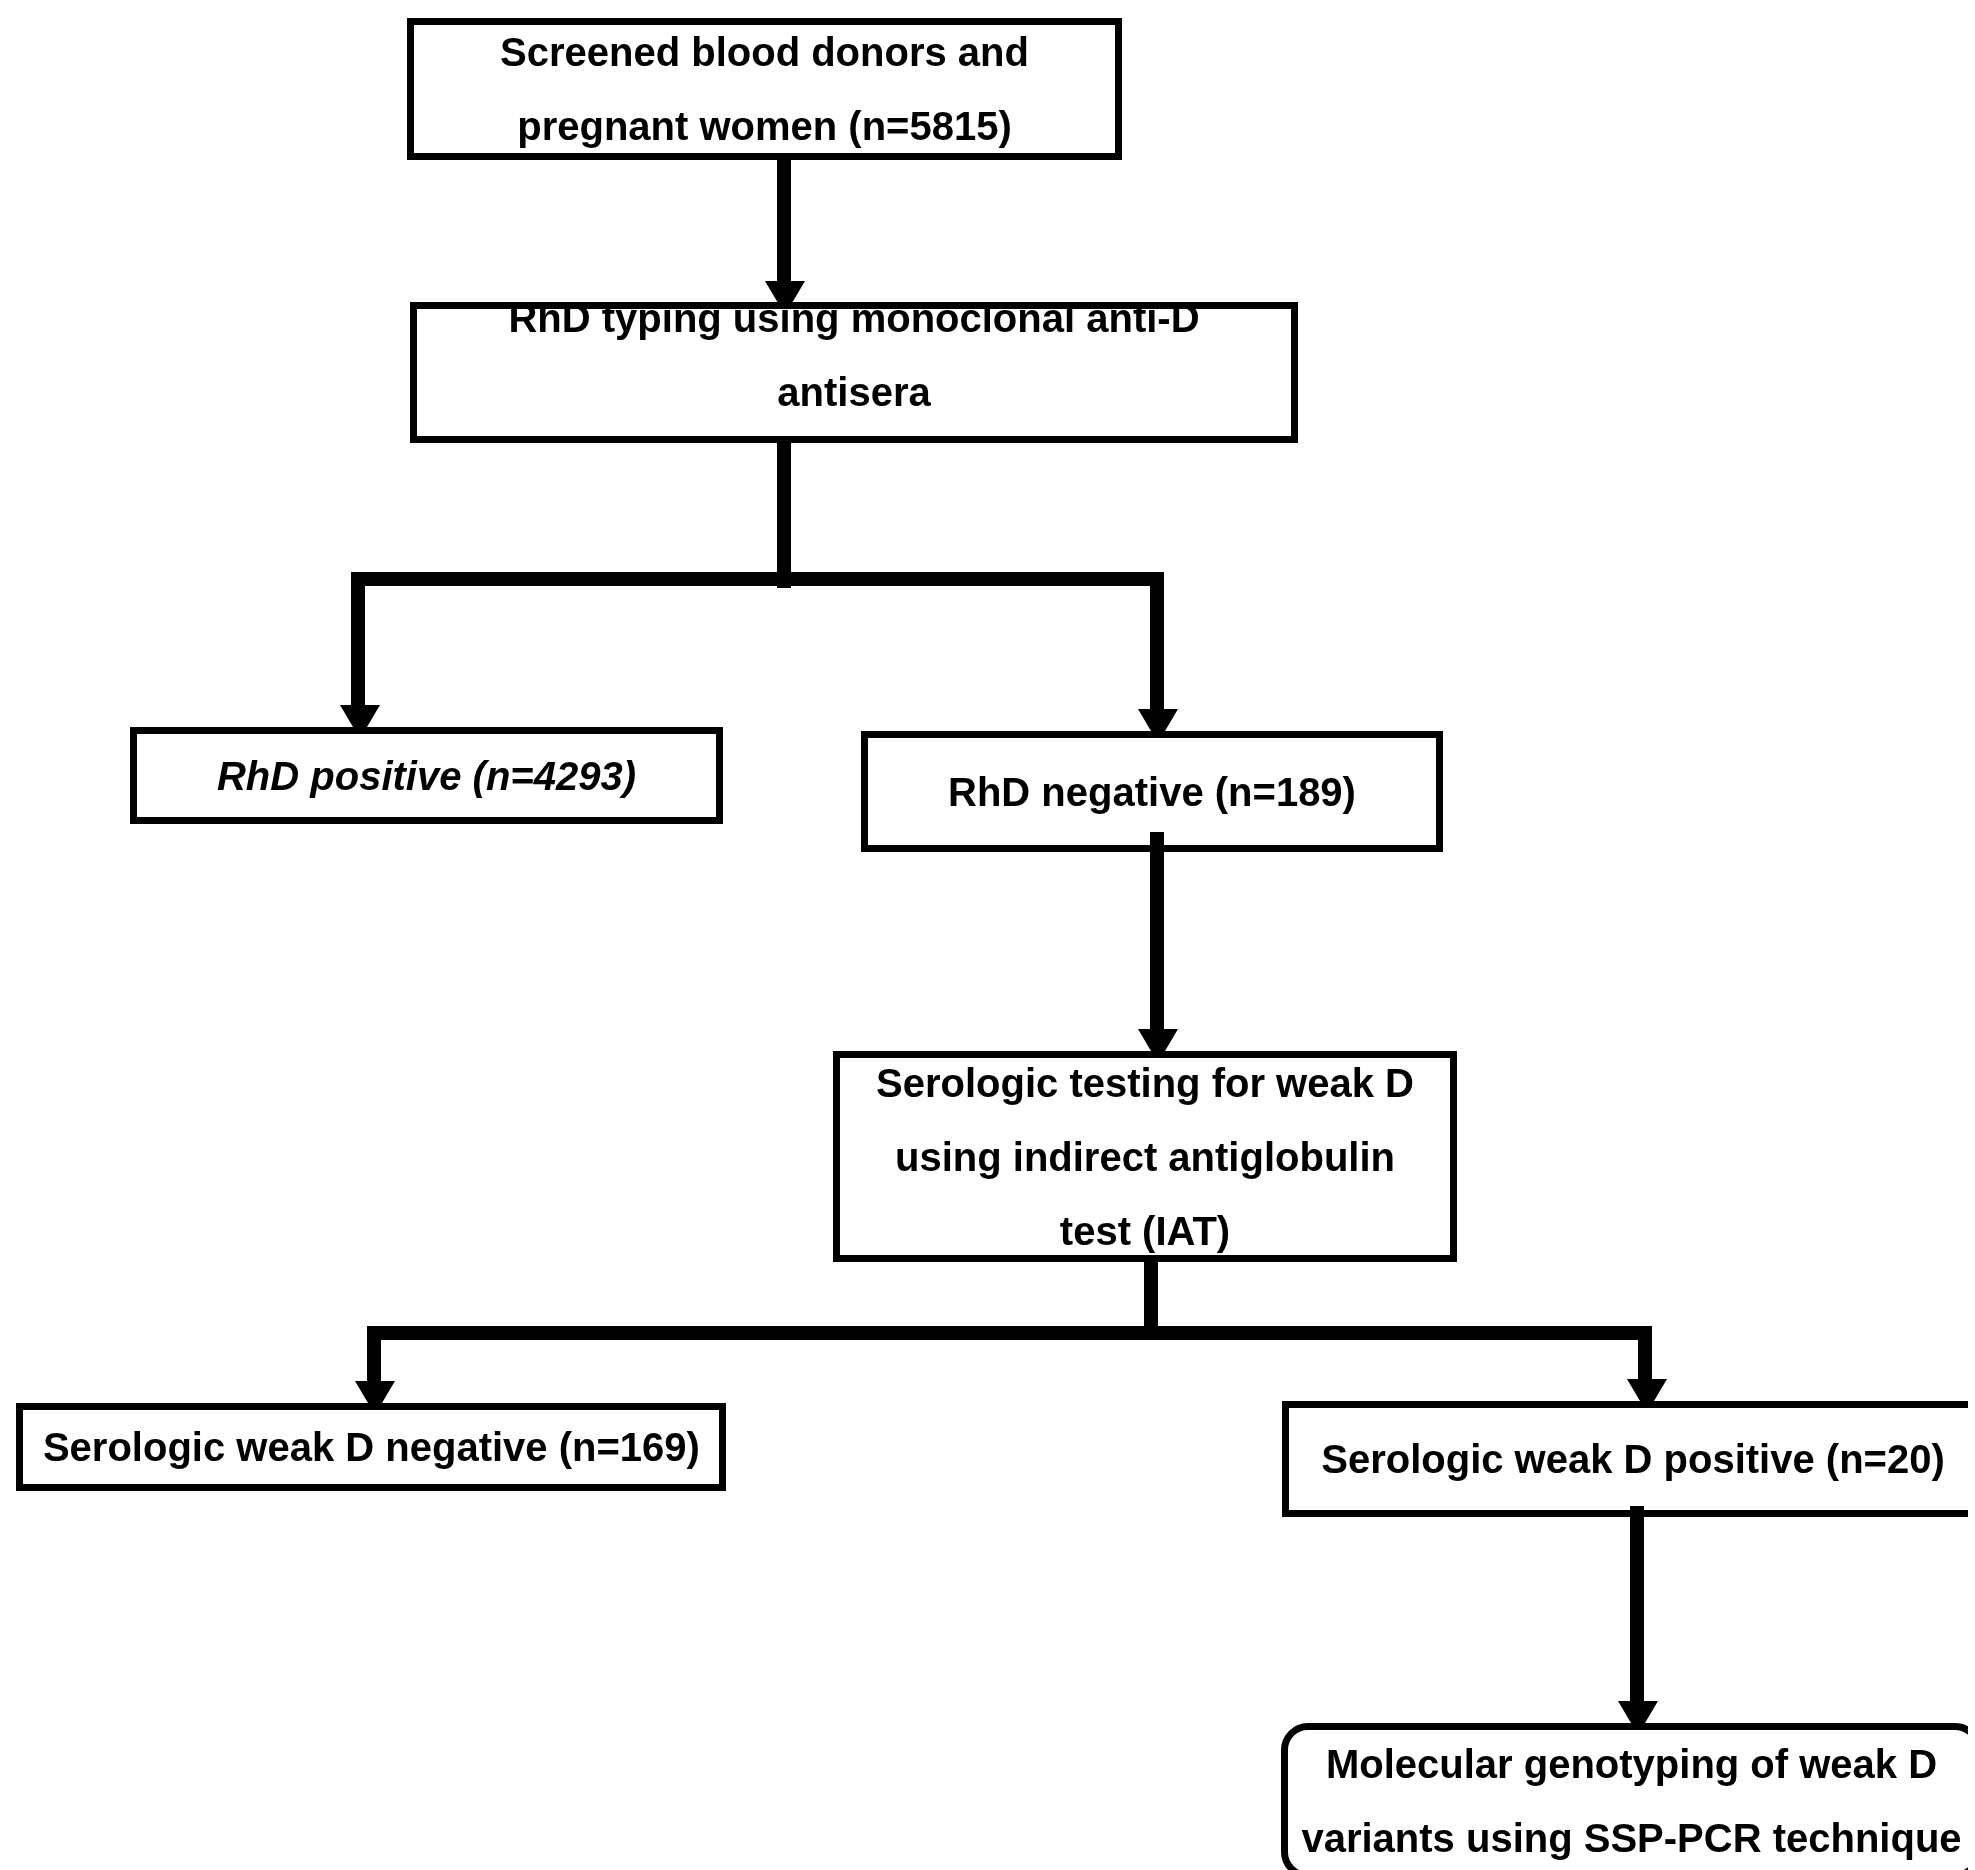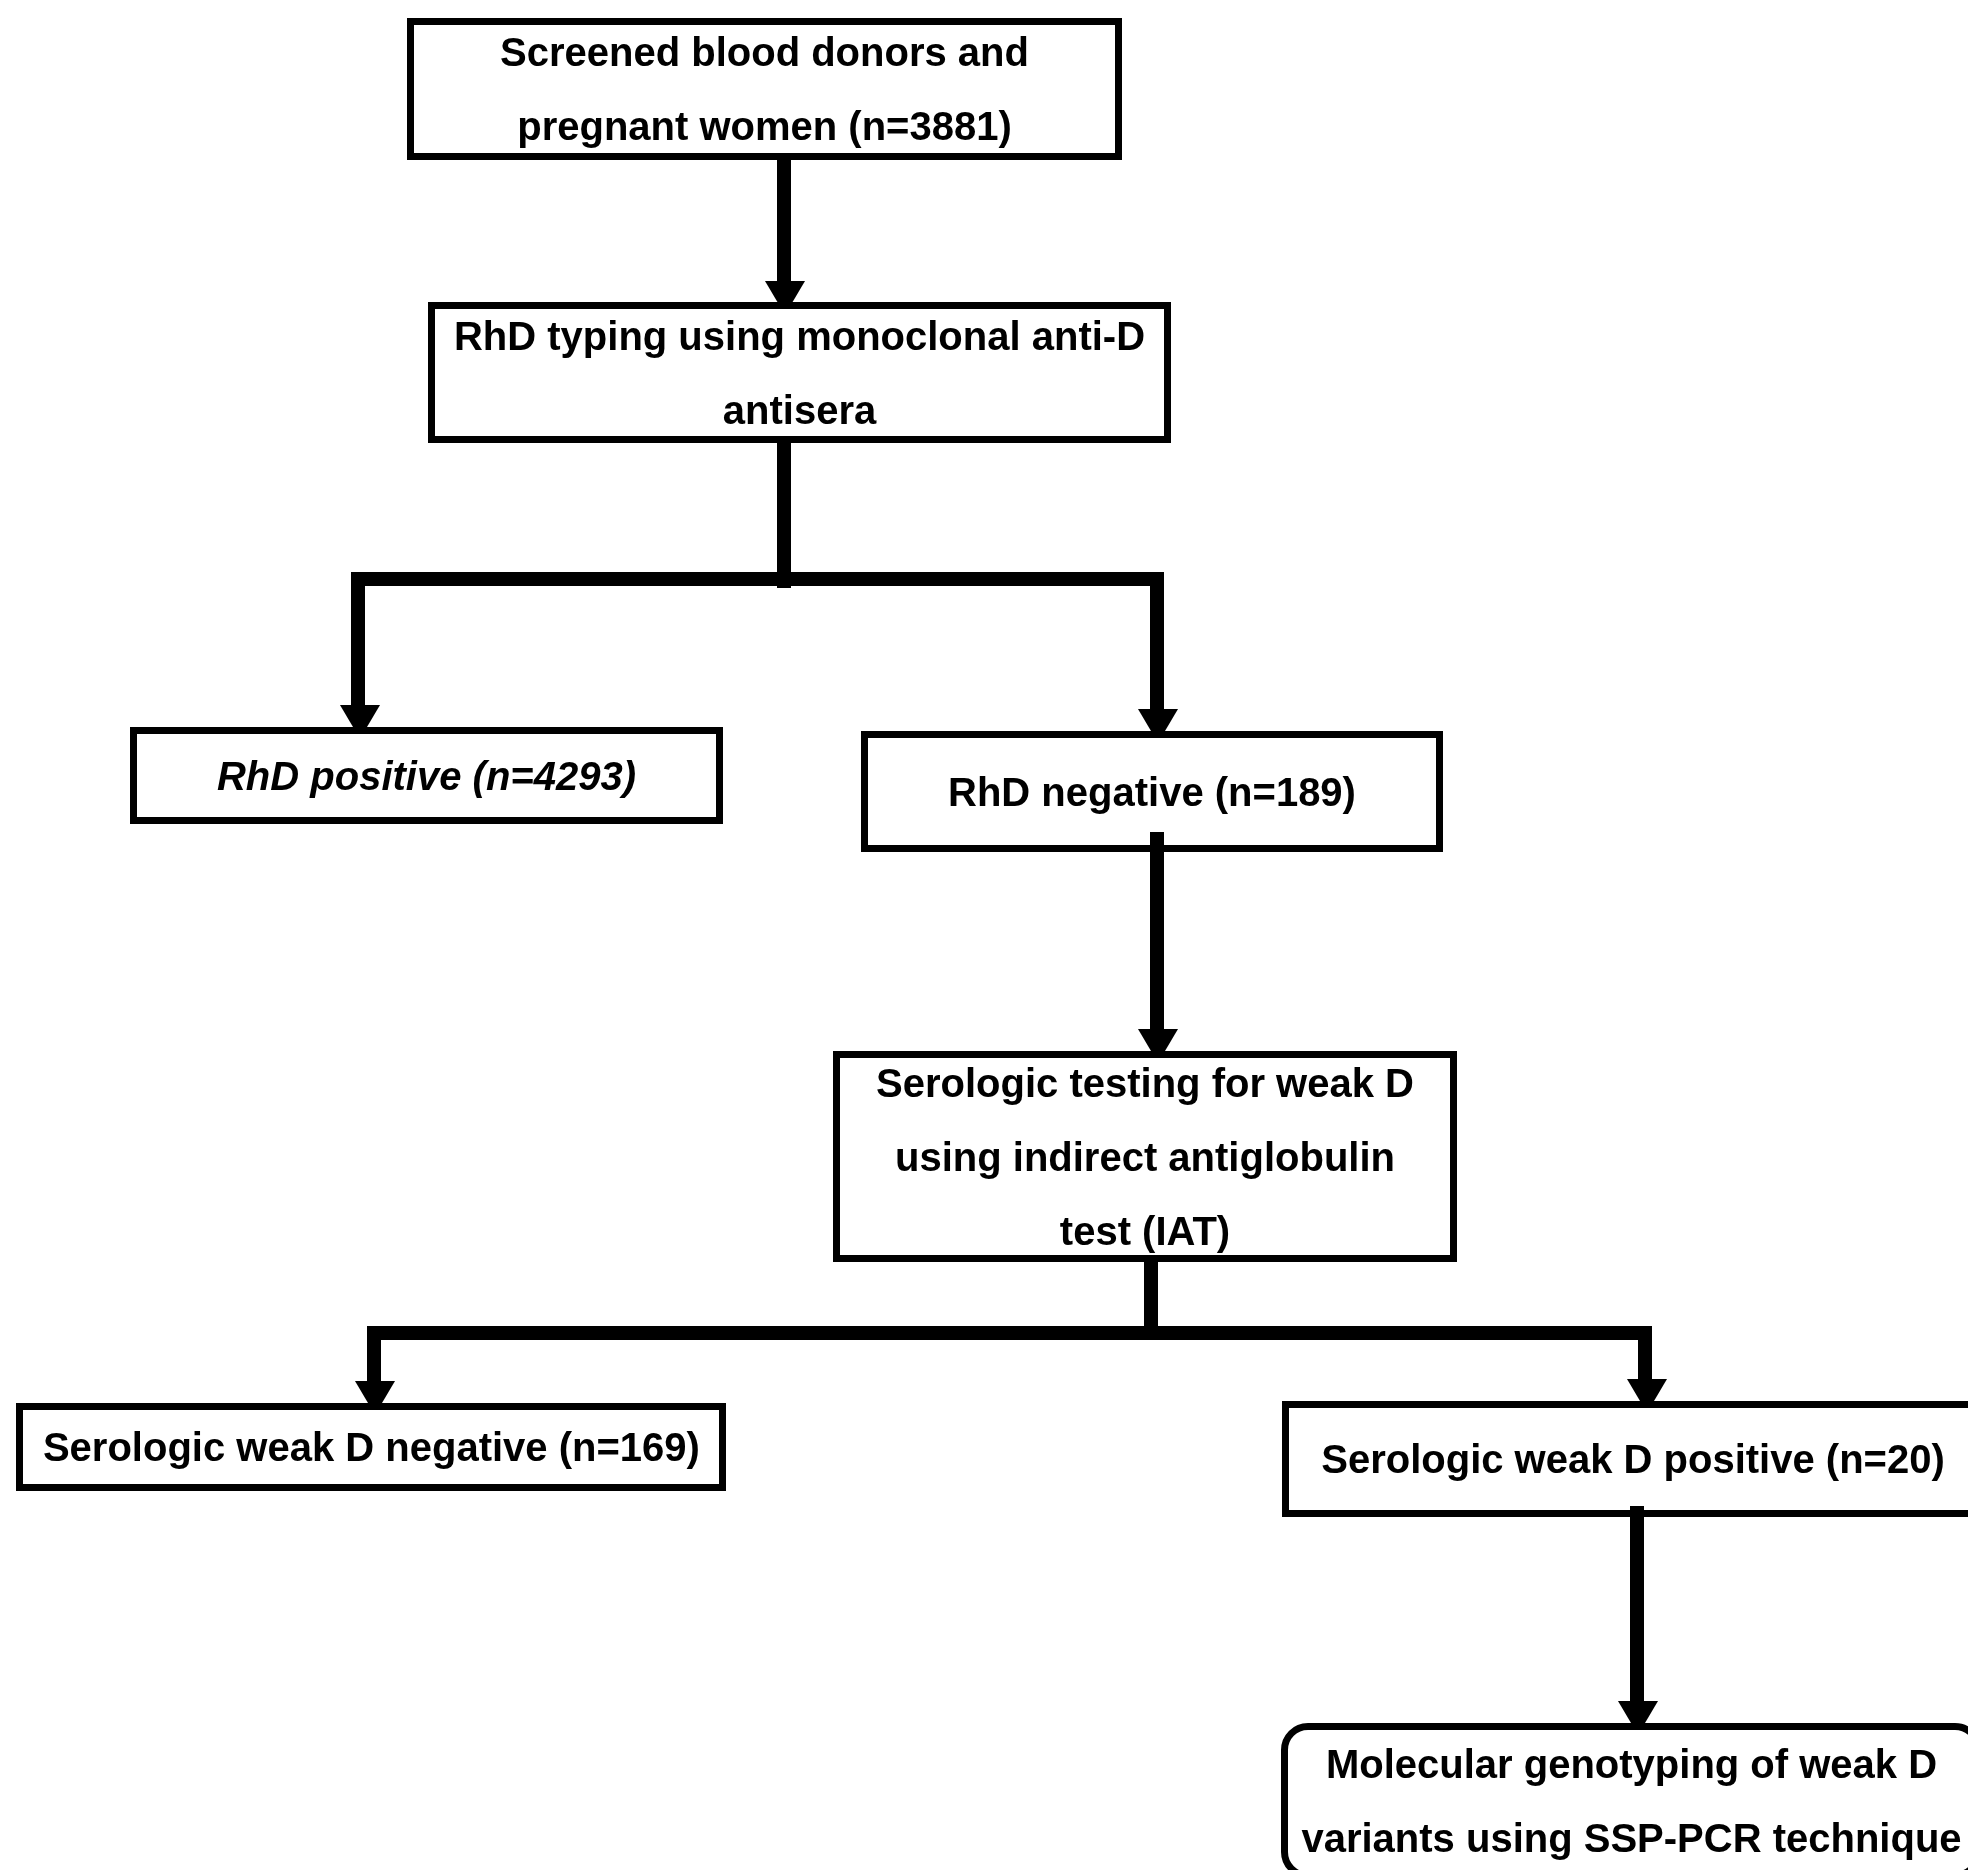--- a/index.html
+++ b/index.html
@@ -54,27 +54,27 @@
     border-top: 22px solid var(--ink);
   }
 </style>
 </head>
 <body>
 
 <div class="canvas">
 
   <div class="box" style="left:393px; top:4px; width:715px; height:142px;">
     <div class="tline">Screened blood donors and</div>
-    <div class="tline">pregnant women (n=3881)</div>
+    <div class="tline">pregnant women (n=5815)</div>
   </div>
 
   <div class="vline" style="left:763px; top:146px; height:122px;"></div>
   <div class="arrowhead" style="left:751px; top:267px;"></div>
 
-  <div class="box" style="left:414px; top:288px; width:743px; height:141px;">
+  <div class="box" style="left:396px; top:288px; width:888px; height:141px;justify-content:flex-end;">
     <div class="tline">RhD typing using monoclonal anti-D</div>
     <div class="tline">antisera</div>
   </div>
 
   <div class="vline" style="left:763px; top:429px; height:145px;"></div>
   <div class="hline" style="left:338px; top:558px; width:803px;"></div>
   <div class="vline" style="left:337px; top:558px; height:133px;"></div>
   <div class="arrowhead" style="left:326px; top:691px;"></div>
   <div class="vline" style="left:1136px; top:558px; height:137px;"></div>
   <div class="arrowhead" style="left:1124px; top:695px;"></div>

